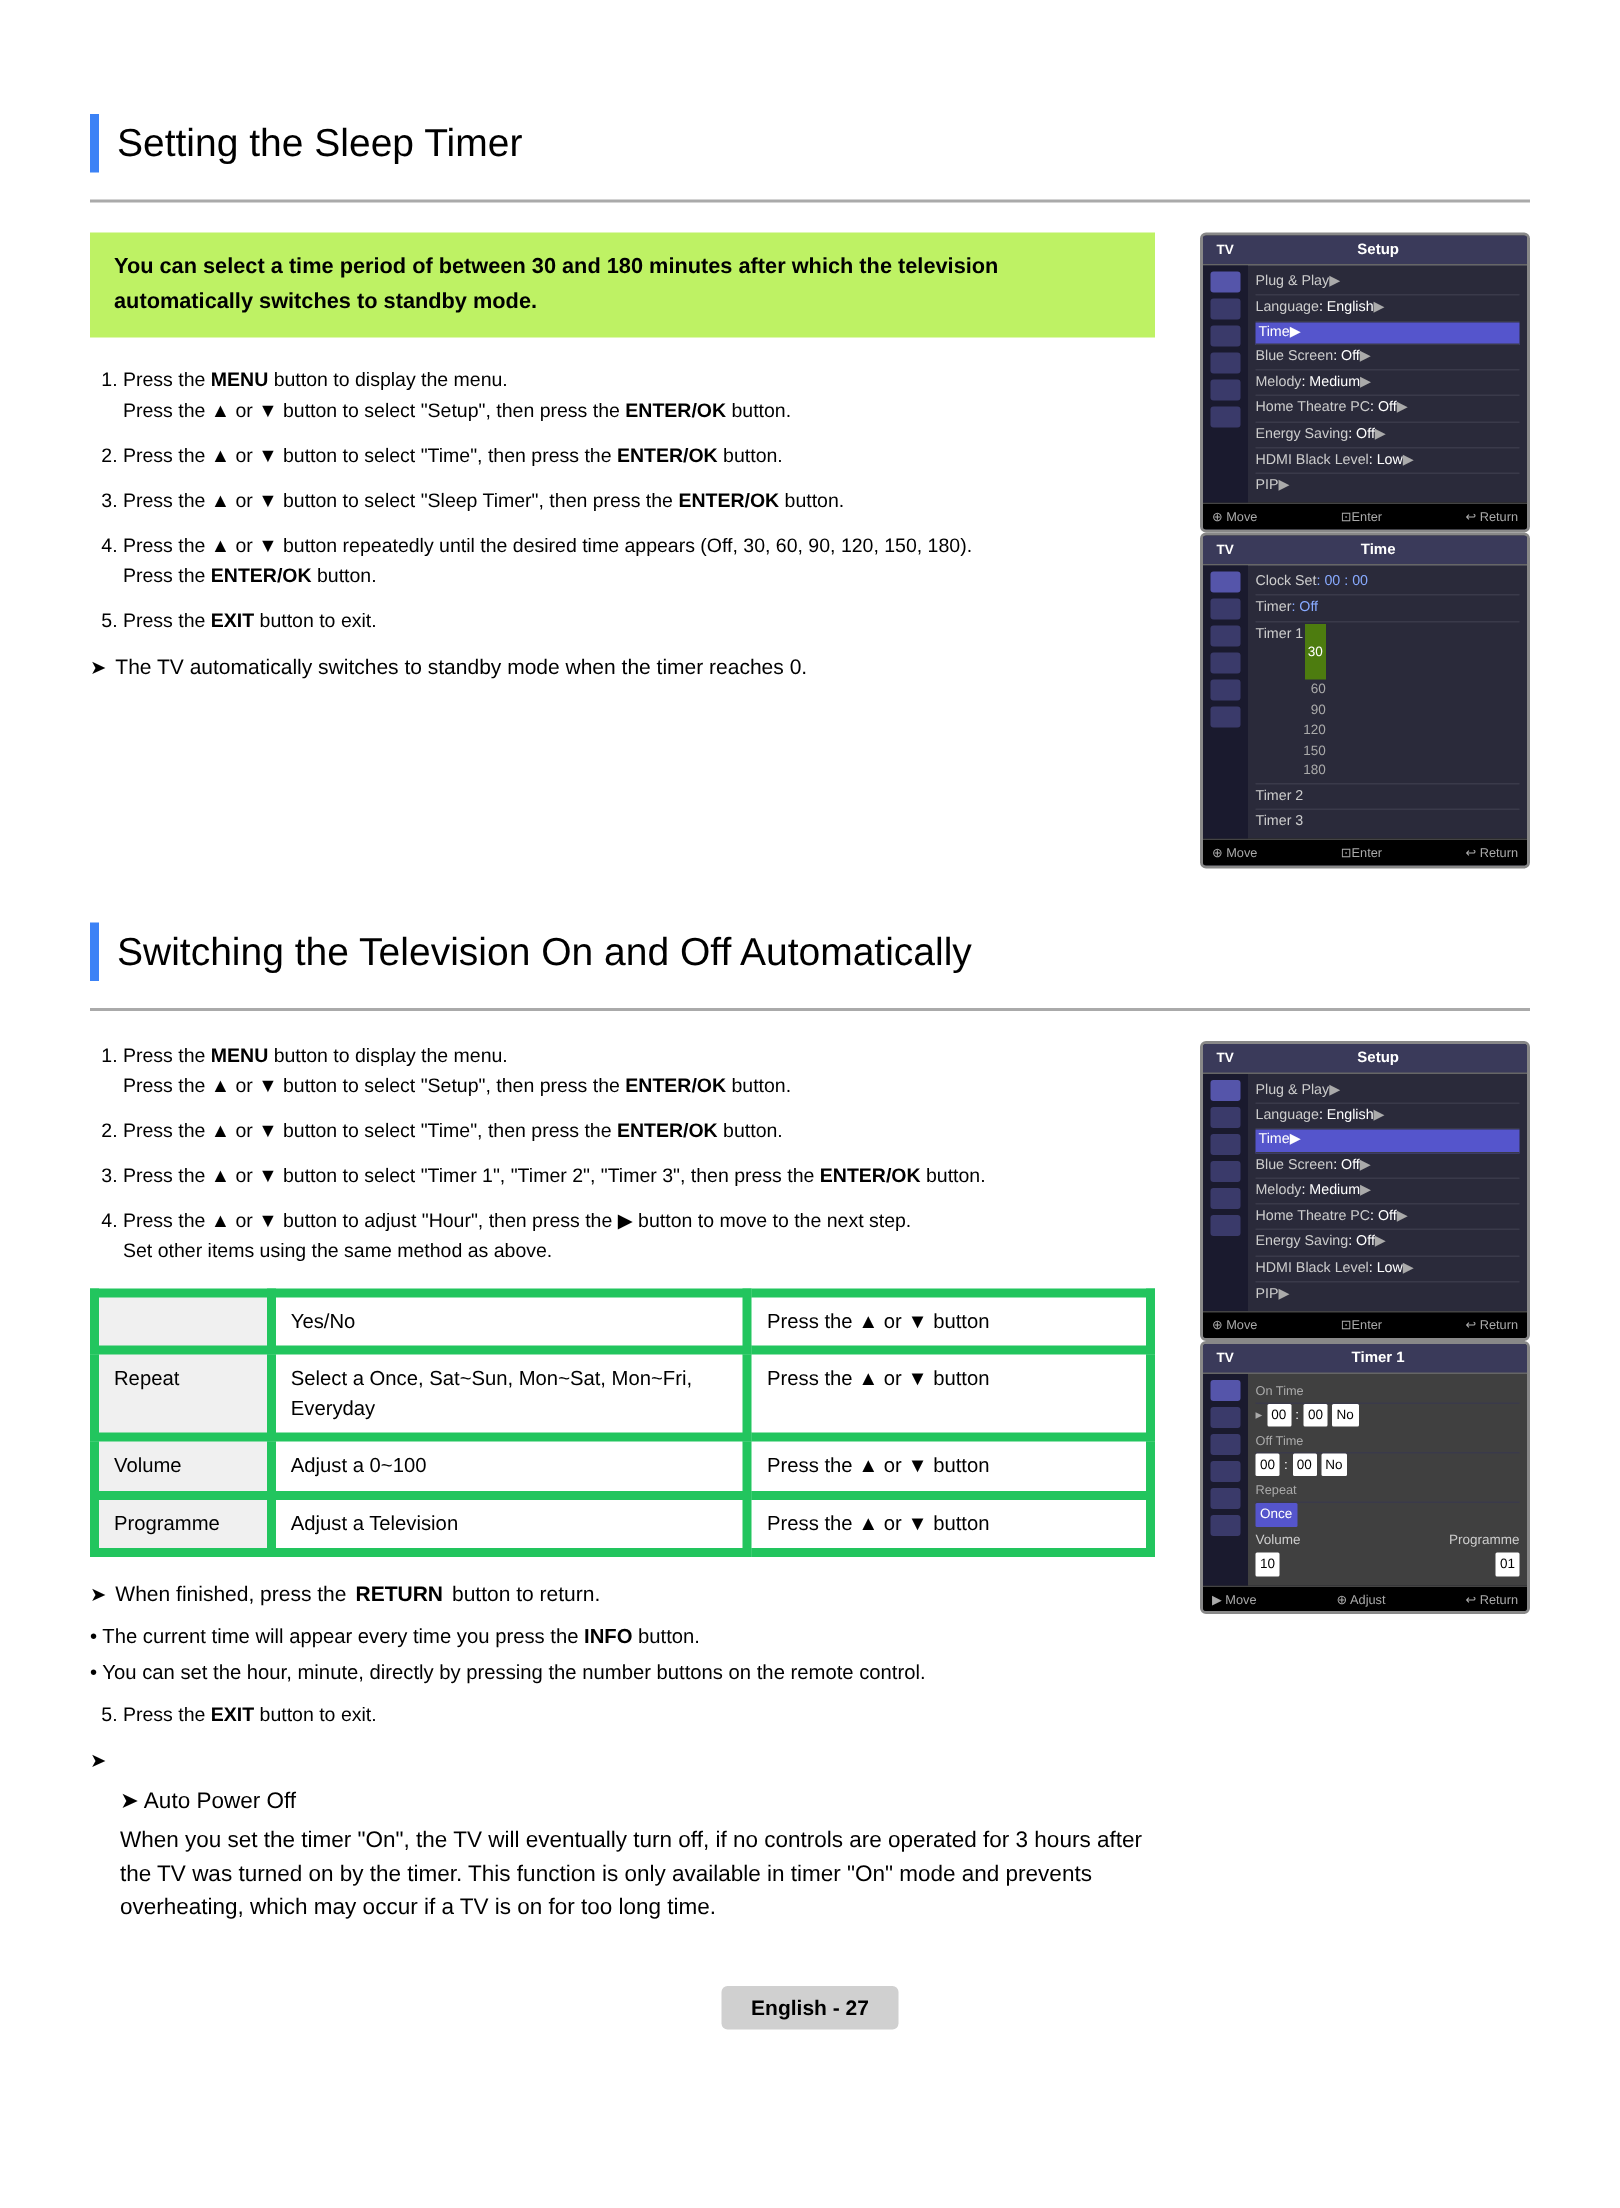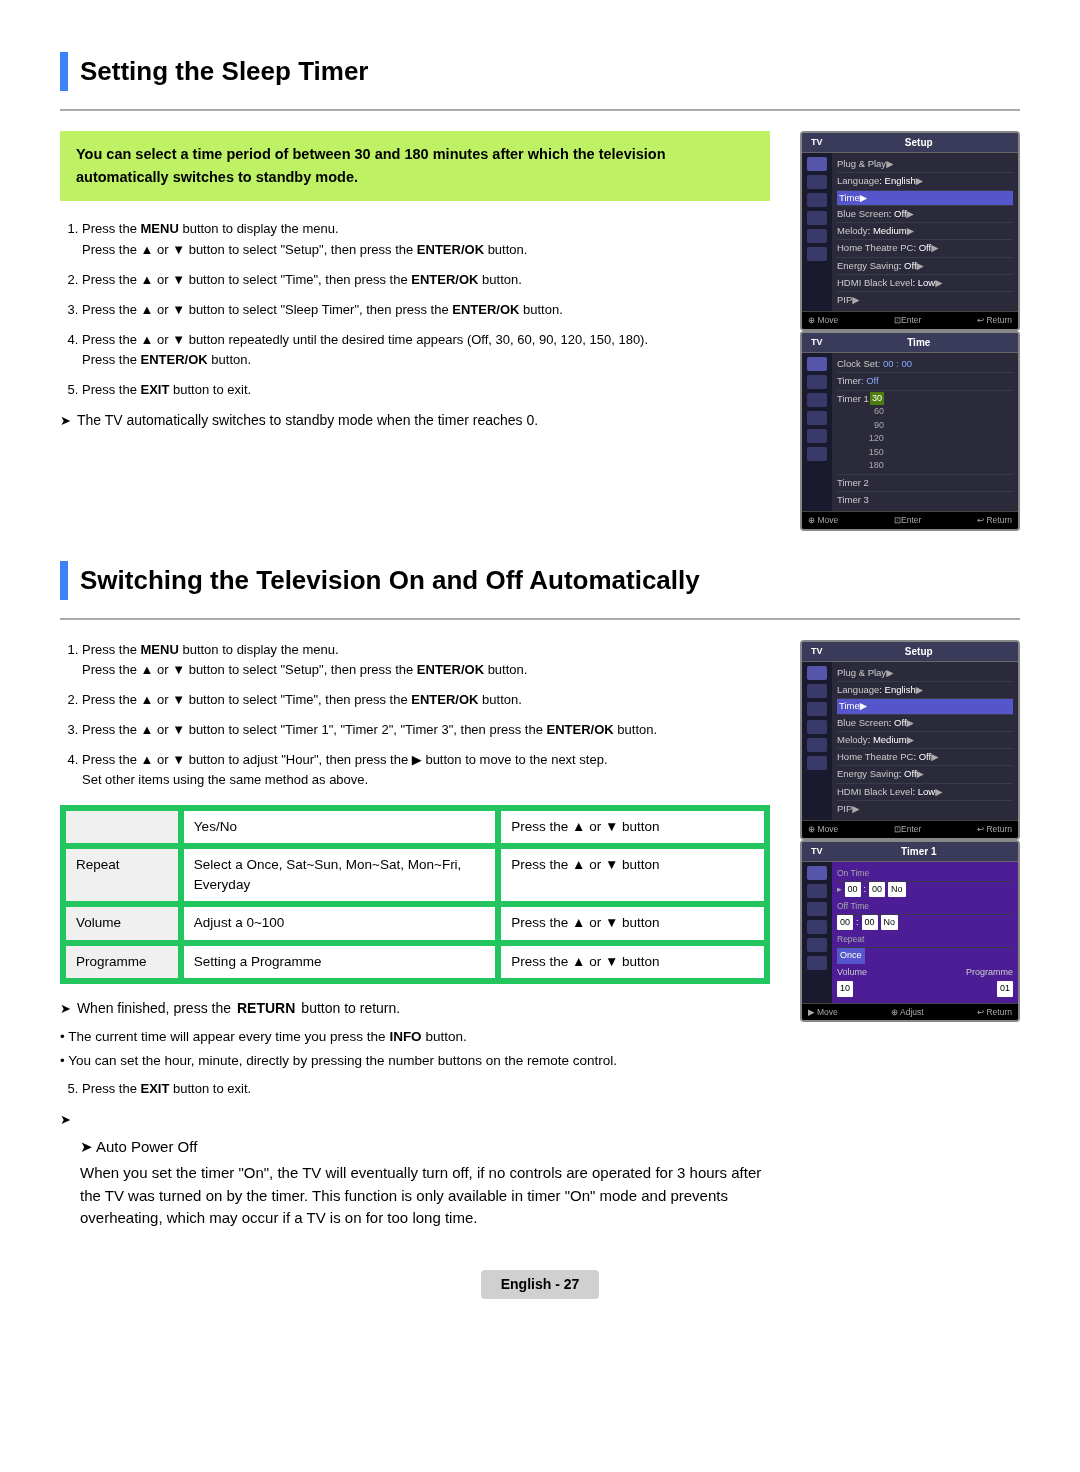--- a/index.html
+++ b/index.html
@@ -9,25 +9,25 @@
       color: #000;
       width: 1080px;
       min-height: 1472px;
       padding: 40px 60px;
       font-size: 15px;
       line-height: 1.5;
     }
 
     .section-title {
       font-size: 26px;
-      font-weight: bold;
-      border-left: 8px solid #3b82f6;
+      font-weight: normal;
+      border-left: 6px solid #3b82f6;
       padding-left: 12px;
       margin-bottom: 18px;
-      margin-top: 12px;
+      margin-top: 36px;
     }
 
     .intro-box {
       background: #bef264;
       padding: 12px 16px;
       margin-bottom: 18px;
       font-weight: bold;
       font-size: 14.5px;
       line-height: 1.6;
     }
@@ -180,21 +180,21 @@
     }
 
     .time-val-item {
       font-size: 9px;
       color: #aaa;
     }
 
     .time-val-item.active {
       background: #4d7c0f;
       color: #fff;
-      padding: 0 2px;
+      padding: 12px 2px;
     }
 
     
     .settings-table {
       width: 100%;
       border-collapse: collapse;
       margin: 14px 0;
       font-size: 13.5px;
     }
 
@@ -490,21 +490,21 @@
           <td class="col-desc">Select a Once, Sat~Sun, Mon~Sat, Mon~Fri, Everyday</td>
           <td class="col-action">Press the ▲ or ▼ button</td>
         </tr>
         <tr>
           <td class="col-label">Volume</td>
           <td class="col-desc">Adjust a 0~100</td>
           <td class="col-action">Press the ▲ or ▼ button</td>
         </tr>
         <tr>
           <td class="col-label">Programme</td>
-          <td class="col-desc">Setting a Programme</td>
+          <td class="col-desc">Adjust a Television</td>
           <td class="col-action">Press the ▲ or ▼ button</td>
         </tr>
       </tbody>
     </table>
 
     <div class="note-arrow">
       When finished, press the <strong>RETURN</strong> button to return.
     </div>
 
     <div class="sub-notes">
@@ -604,21 +604,21 @@
       </div>
       <div class="tv-body">
         <div class="tv-sidebar">
           <div class="tv-icon active"></div>
           <div class="tv-icon"></div>
           <div class="tv-icon"></div>
           <div class="tv-icon"></div>
           <div class="tv-icon"></div>
           <div class="tv-icon"></div>
         </div>
-        <div class="timer-screen-body" style="flex:1; background:#4c1d95; color:#fff;">
+        <div class="timer-screen-body" style="flex:1; background:#404040; color:#fff;">
           <div class="tv-sub-header">On Time</div>
           <div class="timer-row">
             <span style="color:#aaa; font-size:9px;">▸</span>
             <span class="timer-box">00</span>
             <span style="color:#fff;">:</span>
             <span class="timer-box">00</span>
             <span class="timer-box">No</span>
           </div>
           <div class="tv-sub-header">Off Time</div>
           <div class="timer-row">

